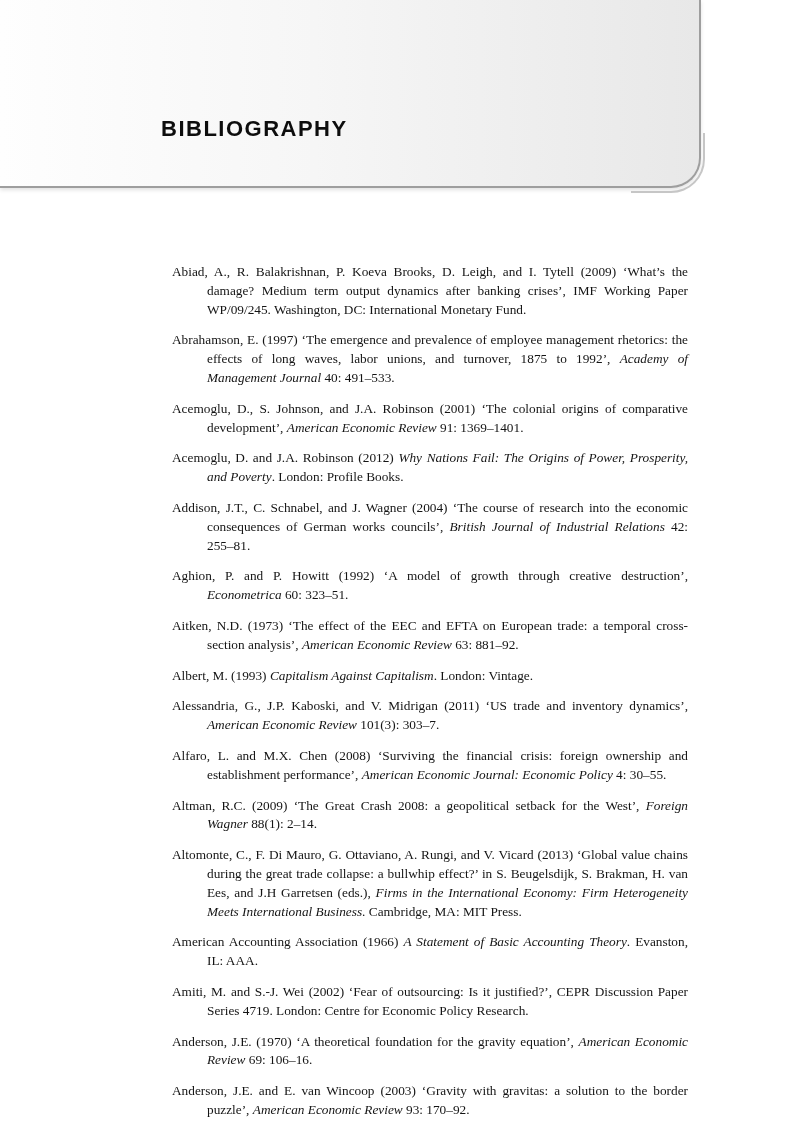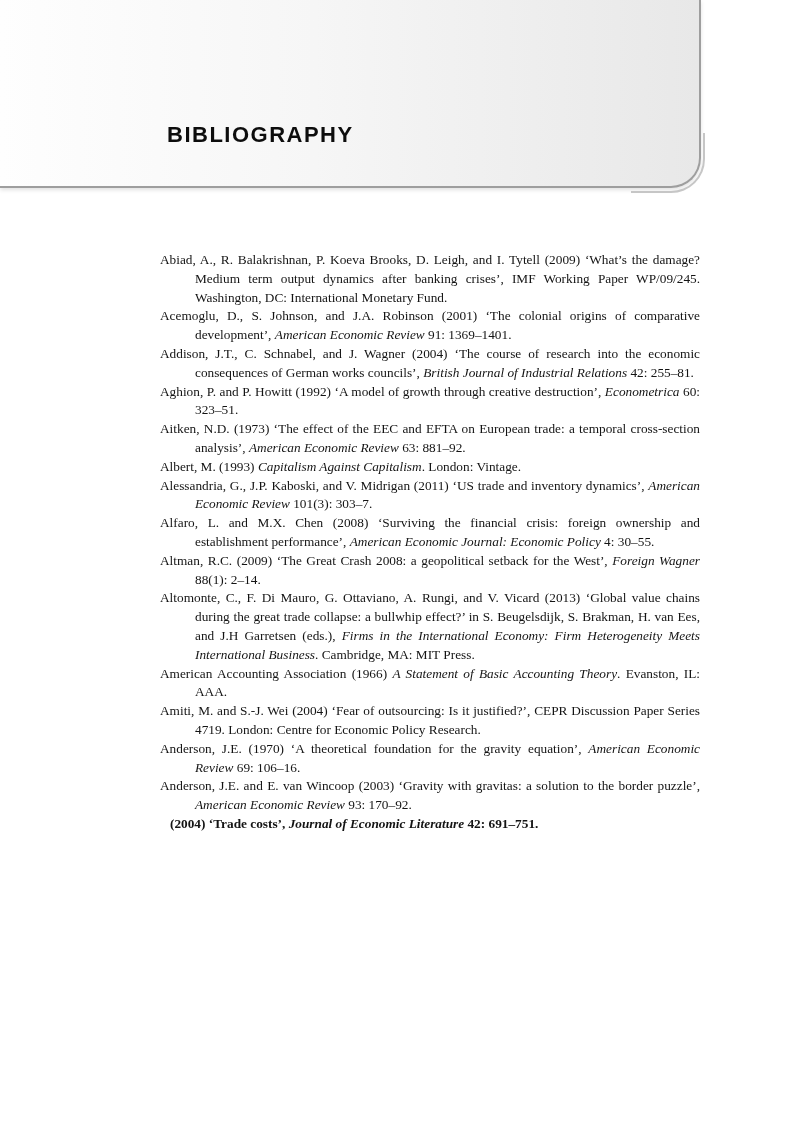--- a/index.html
+++ b/index.html
@@ -39,40 +39,40 @@
     height: 58px;
     border-right: 2px solid #c6c6c6;
     border-bottom: 2px solid #c6c6c6;
     border-bottom-right-radius: 34px;
     pointer-events: none;
   }
   .title {
     position: absolute;
     left: 157px;
     top: 112px;
-    margin: 10px;
+    margin: 4px;
     font-family: "Liberation Sans", "DejaVu Sans", sans-serif;
     font-weight: 700;
     font-size: 22px;
     letter-spacing: 1.5px;
     color: #0d0d0d;
   }
   
   .bib {
     position: absolute;
     left: 160px;
     top: 251px;
     width: 540px;
     font-size: 13.3px;
     line-height: 18.8px;
     color: #141414;
     text-align: justify;
   }
   .entry {
-    margin: 0;
+    margin: 12px;
     padding-left: 35px;
     text-indent: -35px;
   }
   .entry.same-author {
     padding-left: 10px;
     text-indent: 0;
     font-weight: bold;
   }
   .it {
     font-style: italic;
@@ -80,28 +80,30 @@
 </style>
 </head>
 <body>
 
 <div class="page">
   <div class="header-card">
     <h1 class="title">BIBLIOGRAPHY</h1>
   </div>
   <div class="bib">
       <p class="entry"><span>Abiad, A., R. Balakrishnan, P. Koeva Brooks, D. Leigh, and I. Tytell (2009) ‘What’s the damage? Medium term output dynamics after banking crises’, IMF Working Paper WP/09/245. Washington, DC: International Monetary Fund.</span></p>
+      <p class="entry"><span>Abrahamson, E. (1997) ‘The emergence and prevalence of employee management rhetorics: the effects of long waves, labor unions, and turnover, 1875 to 1992’, </span><span class="it">Academy of Management Journal</span><span> 40: 491–533.</span></p>
       <p class="entry"><span>Acemoglu, D., S. Johnson, and J.A. Robinson (2001) ‘The colonial origins of comparative development’, </span><span class="it">American Economic Review</span><span> 91: 1369–1401.</span></p>
+      <p class="entry"><span>Acemoglu, D. and J.A. Robinson (2012) </span><span class="it">Why Nations Fail: The Origins of Power, Prosperity, and Poverty</span><span>. London: Profile Books.</span></p>
       <p class="entry"><span>Addison, J.T., C. Schnabel, and J. Wagner (2004) ‘The course of research into the economic consequences of German works councils’, </span><span class="it">British Journal of Industrial Relations</span><span> 42: 255–81.</span></p>
       <p class="entry"><span>Aghion, P. and P. Howitt (1992) ‘A model of growth through creative destruction’, </span><span class="it">Econometrica</span><span> 60: 323–51.</span></p>
       <p class="entry"><span>Aitken, N.D. (1973) ‘The effect of the EEC and EFTA on European trade: a temporal cross-section analysis’, </span><span class="it">American Economic Review</span><span> 63: 881–92.</span></p>
       <p class="entry"><span>Albert, M. (1993) </span><span class="it">Capitalism Against Capitalism</span><span>. London: Vintage.</span></p>
       <p class="entry"><span>Alessandria, G., J.P. Kaboski, and V. Midrigan (2011) ‘US trade and inventory dynamics’, </span><span class="it">American Economic Review</span><span> 101(3): 303–7.</span></p>
       <p class="entry"><span>Alfaro, L. and M.X. Chen (2008) ‘Surviving the financial crisis: foreign ownership and establishment performance’, </span><span class="it">American Economic Journal: Economic Policy</span><span> 4: 30–55.</span></p>
       <p class="entry"><span>Altman, R.C. (2009) ‘The Great Crash 2008: a geopolitical setback for the West’, </span><span class="it">Foreign Wagner</span><span> 88(1): 2–14.</span></p>
       <p class="entry"><span>Altomonte, C., F. Di Mauro, G. Ottaviano, A. Rungi, and V. Vicard (2013) ‘Global value chains during the great trade collapse: a bullwhip effect?’ in S. Beugelsdijk, S. Brakman, H. van Ees, and J.H Garretsen (eds.), </span><span class="it">Firms in the International Economy: Firm Heterogeneity Meets International Business</span><span>. Cambridge, MA: MIT Press.</span></p>
       <p class="entry"><span>American Accounting Association (1966) </span><span class="it">A Statement of Basic Accounting Theory</span><span>. Evanston, IL: AAA.</span></p>
-      <p class="entry"><span>Amiti, M. and S.-J. Wei (2004) ‘Fear of outsourcing: Is it justified?’, CEPR Discussion Paper Series 4719. London: Centre for Economic Policy Research.</span></p>
+      <p class="entry"><span>Amiti, M. and S.-J. Wei (2002) ‘Fear of outsourcing: Is it justified?’, CEPR Discussion Paper Series 4719. London: Centre for Economic Policy Research.</span></p>
       <p class="entry"><span>Anderson, J.E. (1970) ‘A theoretical foundation for the gravity equation’, </span><span class="it">American Economic Review</span><span> 69: 106–16.</span></p>
       <p class="entry"><span>Anderson, J.E. and E. van Wincoop (2003) ‘Gravity with gravitas: a solution to the border puzzle’, </span><span class="it">American Economic Review</span><span> 93: 170–92.</span></p>
       <p class="entry same-author"><span>(2004) ‘Trade costs’, </span><span class="it">Journal of Economic Literature</span><span> 42: 691–751.</span></p>
     </div>
 </div>
 
 </body></html>

